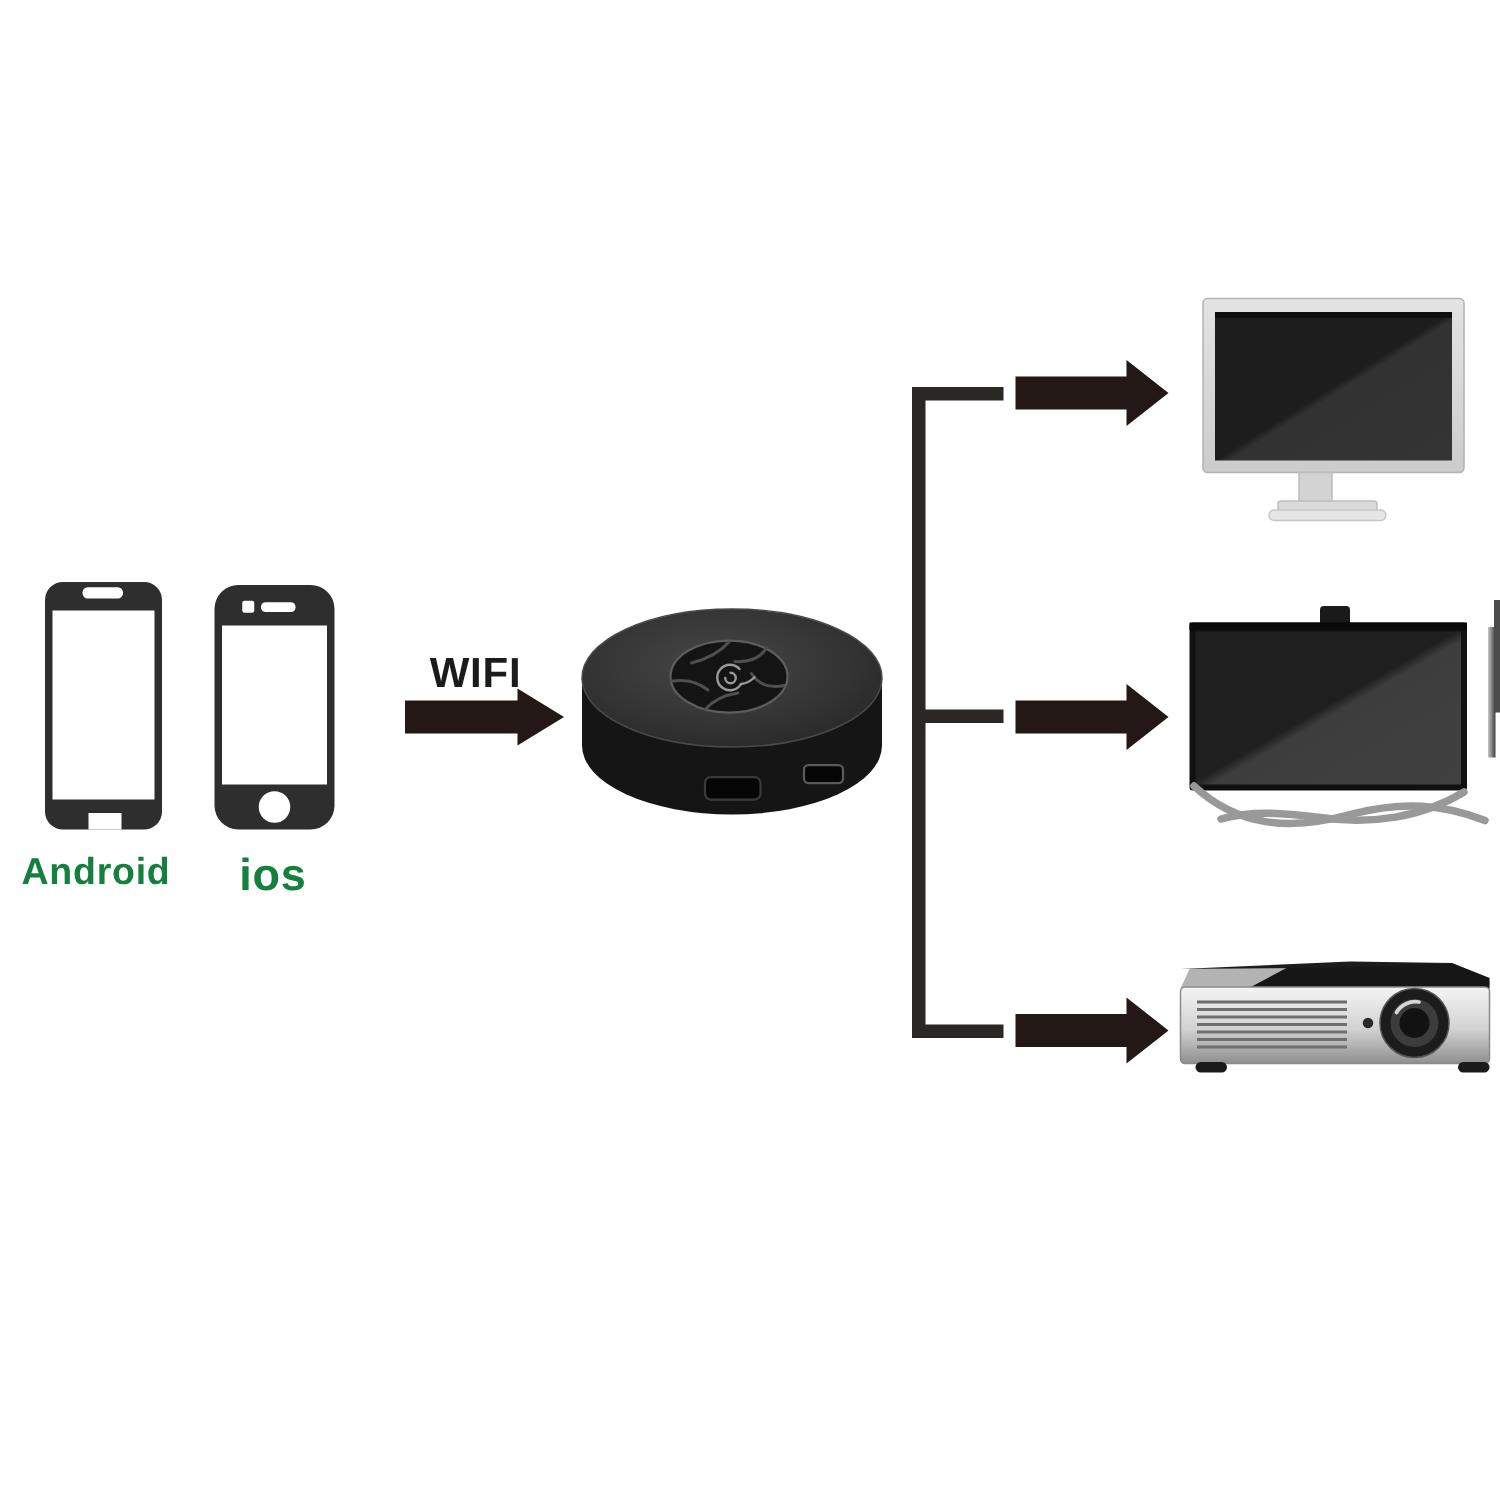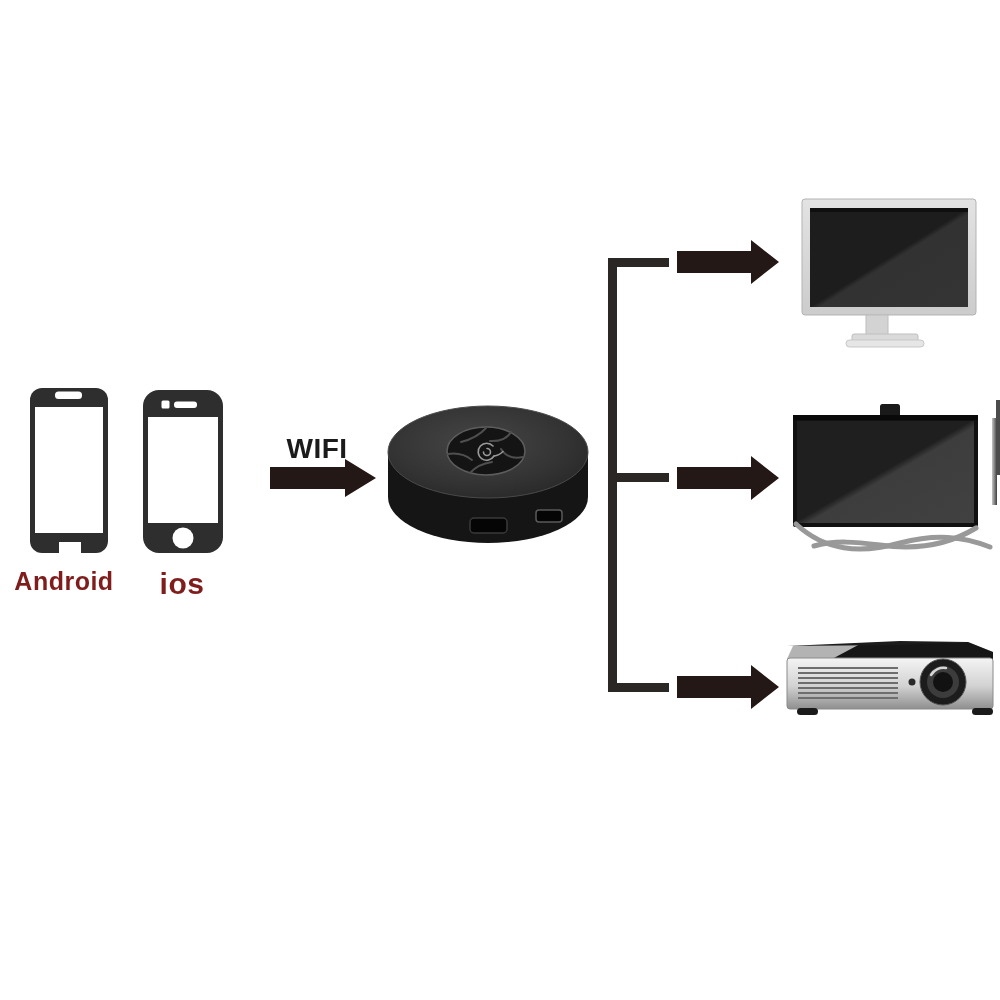--- a/index.html
+++ b/index.html
@@ -7,21 +7,21 @@
     position:relative;
     width:1000px;height:1000px;
     background:#fff;
     overflow:hidden;
     font-family:"Liberation Sans", sans-serif;
   }
   #scene{position:absolute;left:0;top:0;}
   .lbl{
     position:absolute;
     text-align:center;
-    color:#7f1d1d;
+    color:#15803d;
     font-weight:bold;
     letter-spacing:0.5px;
   }
   #wifi-label{left:262px;top:433px;width:110px;font-size:28px;color:#1b1b1b;}
   #android-label{left:10px;top:567px;width:108px;font-size:25px;}
   #ios-label{left:147px;top:567px;width:70px;font-size:30px;}
 </style>
 </head>
 <body>
 

